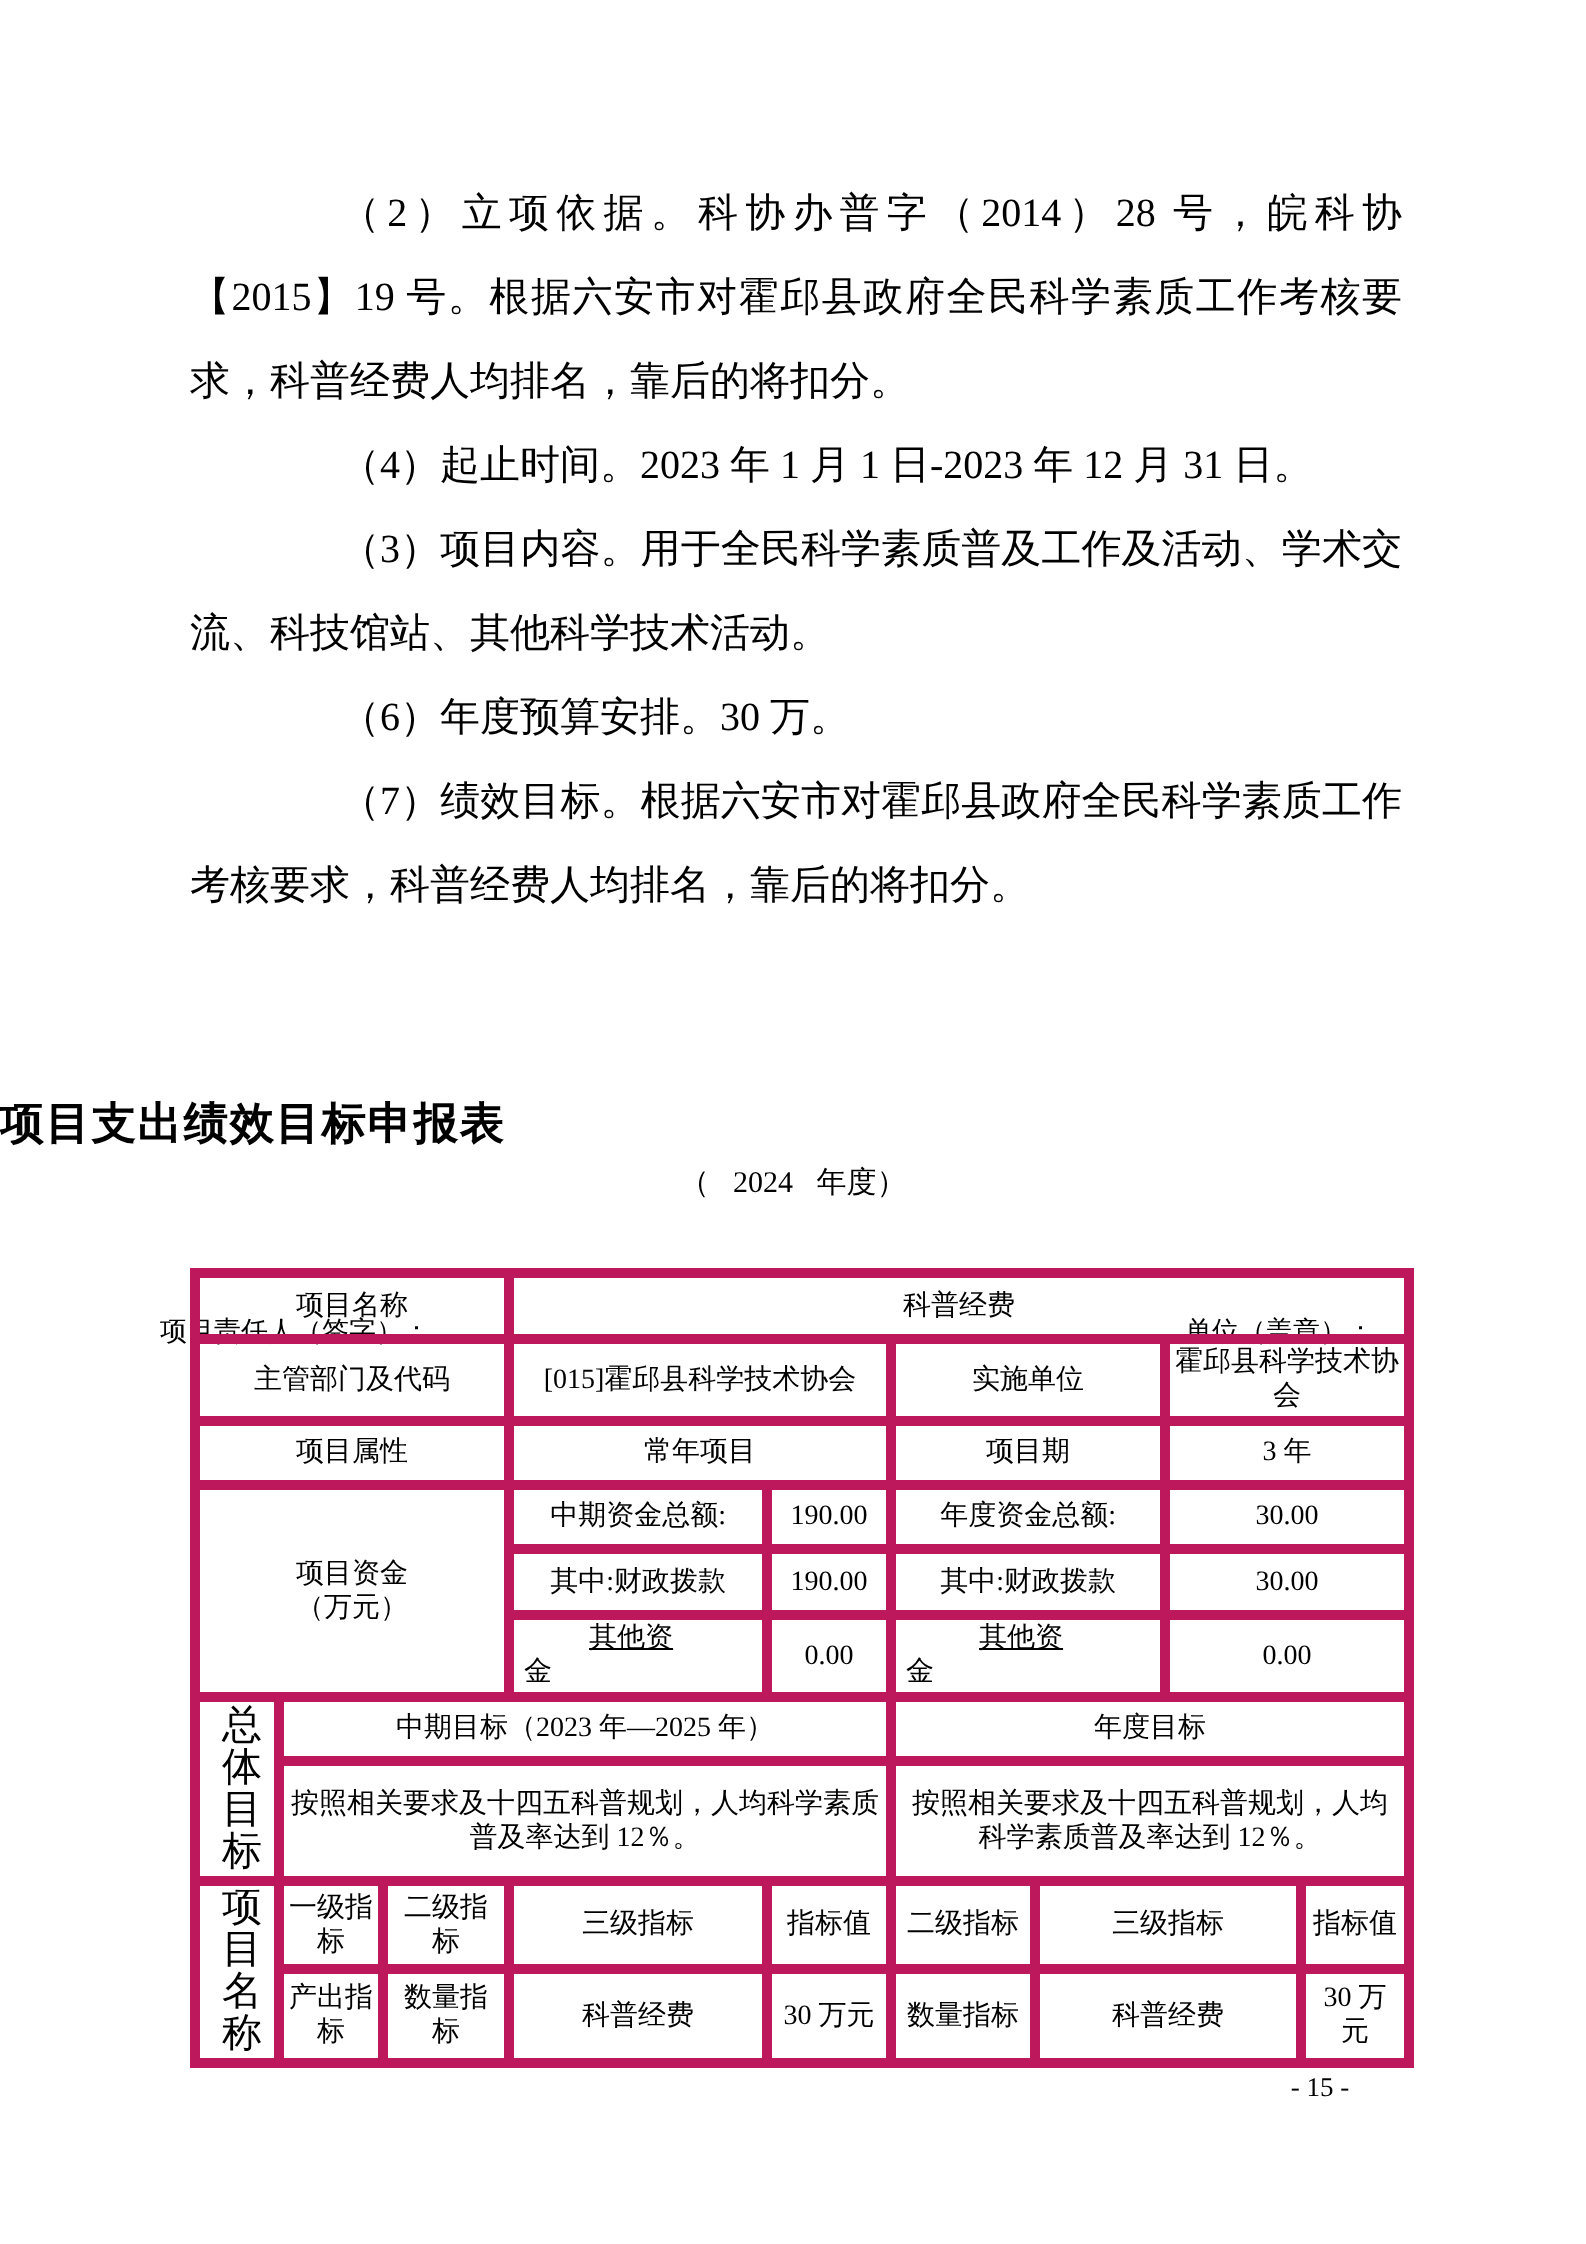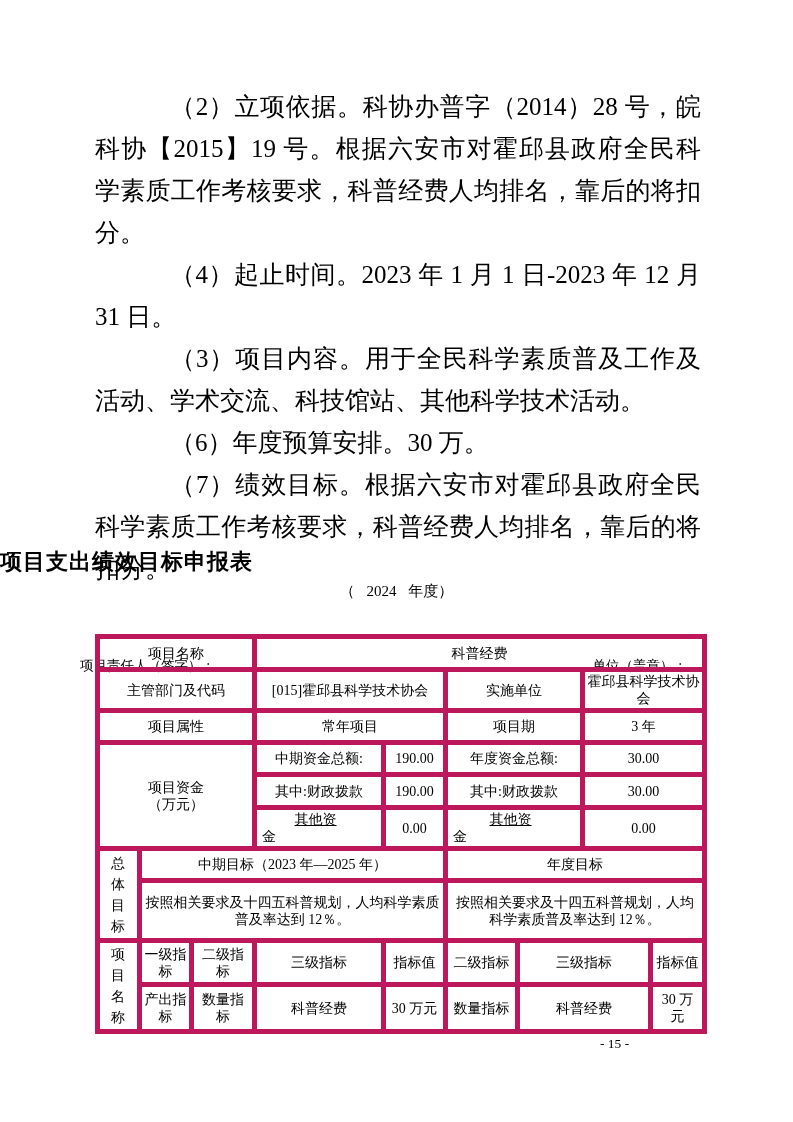--- a/index.html
+++ b/index.html
@@ -9,21 +9,21 @@
     width: 793px; height: 1122px;
     margin: 0 auto;
     background: #ffffff;
     color: #000;
     font-family: "Liberation Serif", "DejaVu Serif", serif;
   }
   
   .paragraphs {
     position: absolute;
     left: 95px; top: 86px; width: 606px;
-    font-size: 25px; line-height: 42px;
+    font-size: 20px; line-height: 42px;
     text-align: justify;
   }
   .paragraphs p { text-indent: 75px; }
   
   .form-title {
     position: absolute; top: 547px; left: 0; width: 793px;
     text-align: left;
     font-family: "Liberation Sans", "DejaVu Sans", sans-serif;
     font-weight: bold; font-size: 22px; letter-spacing: 1px;
   }
@@ -52,34 +52,34 @@
   td.two-line { line-height: 15px; }
   td.num-b  { text-align: right; vertical-align: bottom; padding: 0 5px 3px 0; }
   td.num-r  { text-align: right; padding-right: 11px; }
   td.num-rt { text-align: right; vertical-align: top; padding: 3px 11px 0 0; }
   td.other-label { padding: 0; vertical-align: middle; line-height: 15px; }
   .other-l1 { text-align: center; padding-right: 7px; text-decoration: underline; }
   .other-l2 { text-align: left;  padding-left: 3px; }
   td.side { padding: 0; }
   .vertical {
     width: 15px; margin: 0 auto;
-    word-break: break-all; line-height: 21px; font-size: 14px;
+    word-break: break-all; line-height: 21px; font-size: 20px;
     text-align: left;
   }
   td.goal-text {
     font-size: 13px; line-height: 20px;
     text-align: justify; vertical-align: middle;
     padding: 3px 4px 3px 6px;
   }
   td.wrap4 { padding: 0 4px; line-height: 16px; }
   td.wrap8 { padding: 0 8px; line-height: 16px; }
   td.hdr   { line-height: 16px; }
   .page-num {
     position: absolute; top: 1036px; left: 600px; width: 120px;
-    font-size: 13.5px;
+    text-align: center; font-size: 13.5px;
   }
 </style>
 </head>
 <body>
 
 <div class="page">
 
   <div class="paragraphs">
     <p>（2）立项依据。科协办普字（2014）28 号，皖科协【2015】19 号。根据六安市对霍邱县政府全民科学素质工作考核要求，科普经费人均排名，靠后的将扣分。</p>
     <p>（4）起止时间。2023 年 1 月 1 日-2023 年 12 月 31 日。</p>

